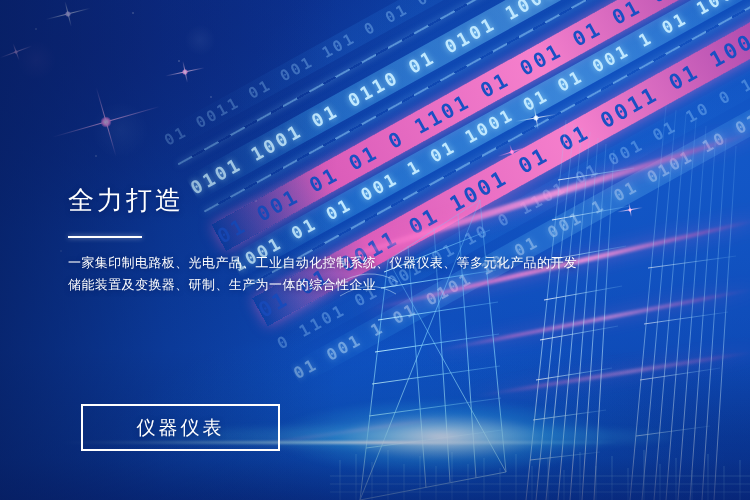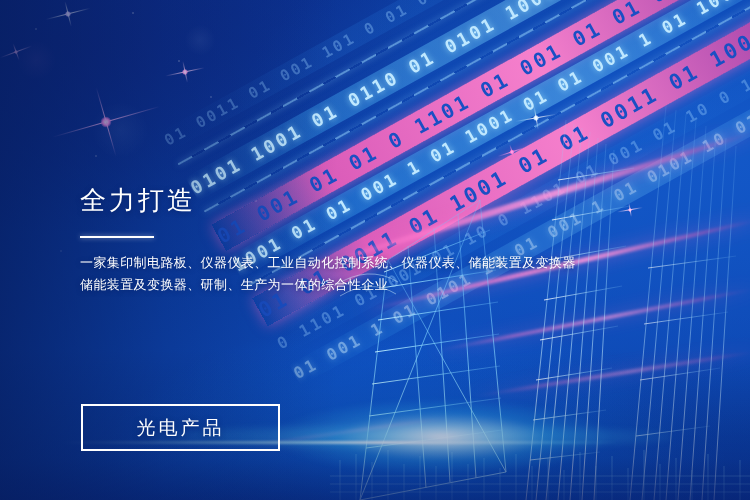--- a/index.html
+++ b/index.html
@@ -139,21 +139,21 @@
       rgba(255,255,255,.95) 58%, rgba(120,220,255,.3) 88%, rgba(120,220,255,0) 100%);
     filter:blur(1px);
   }
   .ground{
     position:absolute; left:0; right:0; bottom:0; height:70px;
     background:linear-gradient(0deg, rgba(8,40,140,.55) 0%, rgba(10,60,180,.12) 60%, rgba(10,60,180,0) 100%);
   }
 
   
   .content{
-    position:absolute; left:80px; top:186px;
+    position:absolute; left:68px; top:186px;
     width:560px;
   }
   .eyebrow{
     font-size:26px; font-weight:400; color:#ffffff;
     letter-spacing:3px; line-height:1.15;
     text-shadow:0 1px 5px rgba(3,22,80,.55);
   }
   .headline{
     margin-top:7px;
     font-size:40px; font-weight:700; color:#ffffff;
@@ -351,20 +351,20 @@
   <div class="ground"></div>
   <div class="burst"></div>
   <div class="burst-line"></div>
 
   <div class="bg-vignette"></div>
 
   <div class="content">
     <div class="eyebrow">全力打造</div>
     <div class="divider"></div>
     <div class="desc">
-      <div>一家集印制电路板、仪器仪表、工业自动化控制系统、仪器仪表、储能装置及变换器</div>
+      <div>一家集印制电路板、光电产品、工业自动化控制系统、仪器仪表、等多元化产品的开发</div>
       <div>储能装置及变换器、研制、生产为一体的综合性企业</div>
     </div>
   </div>
 
-  <div class="cta">光电产品</div>
+  <div class="cta">仪器仪表</div>
 
 </div>
 
 </body></html>

